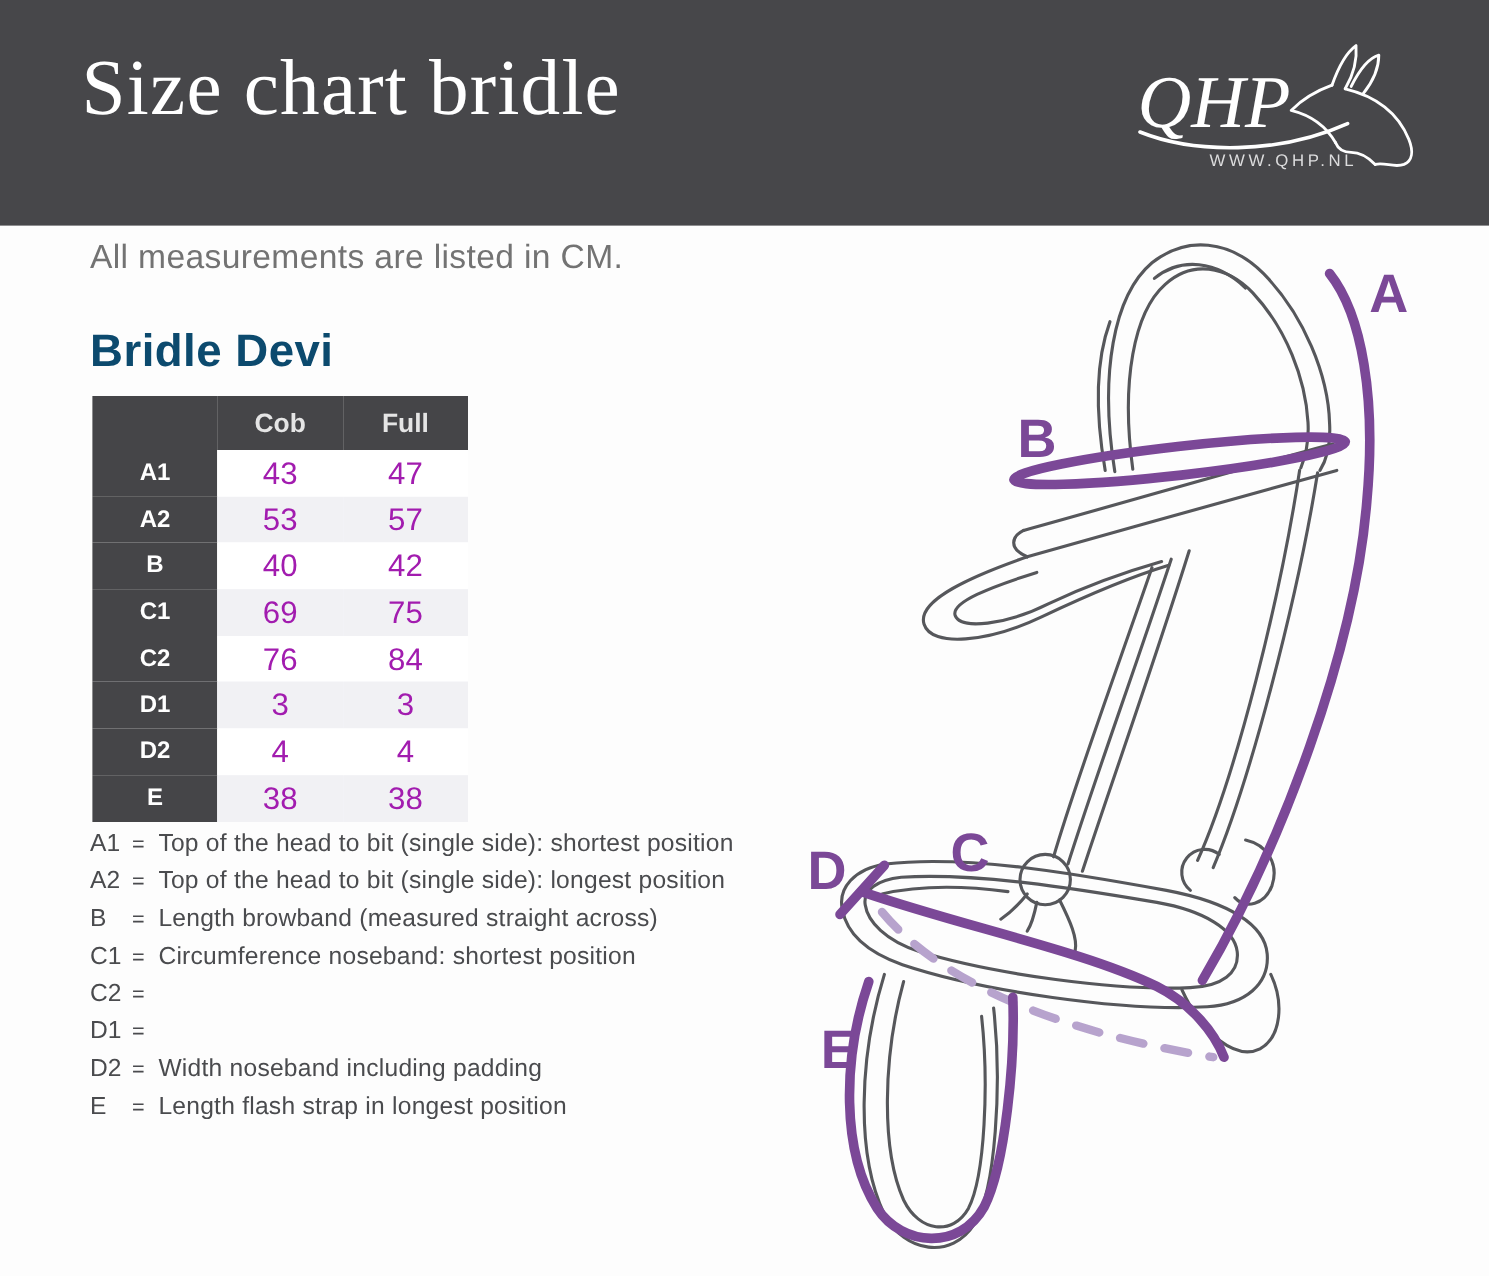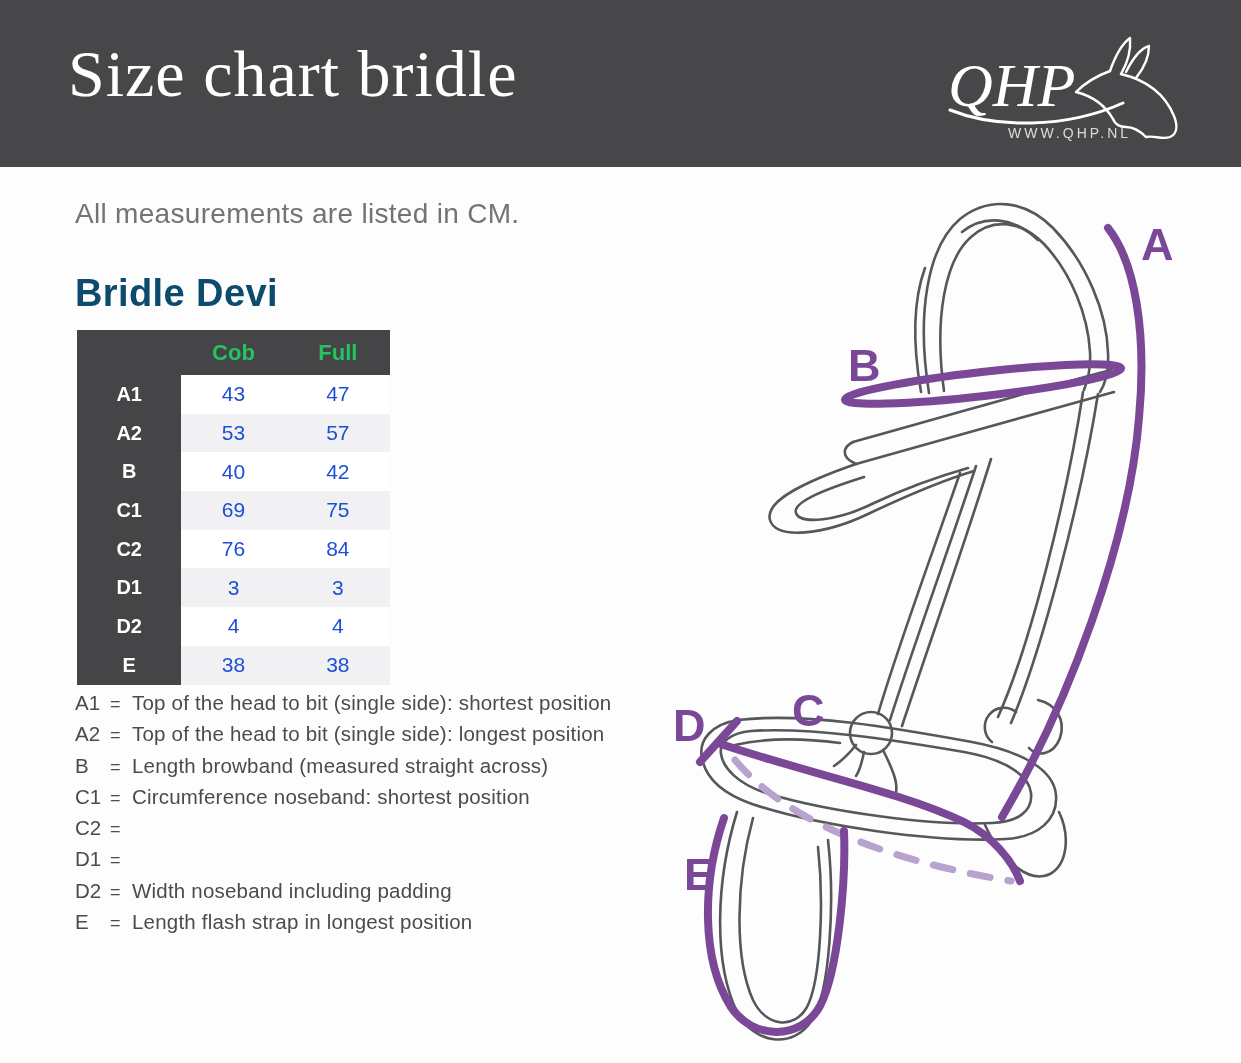--- a/index.html
+++ b/index.html
@@ -2,39 +2,39 @@
 <html><head>
 <meta charset="utf-8">
 <style>
   html,body{margin:0;padding:0;}
   body{
     width:1241px;height:1063px;position:relative;overflow:hidden;
     background:#fdfdfd;font-family:"Liberation Sans",sans-serif;
     color:#4a4b4e;
   }
   
-  .header{position:absolute;left:0;top:0;width:1241px;height:167px;background:#47474a;}
+  .header{position:absolute;left:0;top:0;width:1241px;height:188px;background:#47474a;}
   .page-title{
     position:absolute;left:68px;top:36px;
     font-family:"Liberation Serif",serif;font-weight:400;
     font-size:66px;color:#ffffff;letter-spacing:1px;white-space:nowrap;
   }
   .logo{position:absolute;left:940px;top:30px;width:250px;height:115px;}
   
   .intro{position:absolute;left:75px;top:198px;font-size:28px;color:#737373;letter-spacing:.3px;}
   .product-title{position:absolute;left:75px;top:272px;font-size:38px;font-weight:700;color:#0c4a6e;letter-spacing:.4px;}
   
   .size-table{position:absolute;left:77px;top:330px;border-collapse:collapse;table-layout:fixed;width:313px;}
   .size-table th,.size-table td{padding:0;text-align:center;vertical-align:middle;border:none;}
   .size-table thead tr{height:45px;}
   .size-table tbody tr{height:38.7px;}
   .size-table .dark{background:#454548;color:#ffffff;}
-  .size-table thead th{font-size:22px;font-weight:700;color:#22c55e;background:#454548;}
+  .size-table thead th{font-size:22px;font-weight:700;color:#e5e5e5;background:#454548;}
   .size-table tbody th{font-size:20px;font-weight:700;width:51px;}
-  .size-table td{font-size:21px;color:#1d4ed8;width:131px;}
+  .size-table td{font-size:26px;color:#a21caf;width:131px;}
   .size-table tbody tr:nth-child(even) td{background:#f1f1f4;}
   .size-table tbody tr:nth-child(odd) td{background:#ffffff;}
   
   .legend{position:absolute;left:75px;top:691px;width:580px;}
   .legend-row{display:flex;align-items:baseline;height:31.3px;font-size:20.5px;color:#4a4b4e;}
   .legend-code{width:35px;flex:none;}
   .legend-eq{width:22px;flex:none;font-size:18px;}
   .legend-desc{flex:1;letter-spacing:.2px;white-space:nowrap;}
   
   .diagram{position:absolute;left:640px;top:180px;width:600px;height:883px;}

